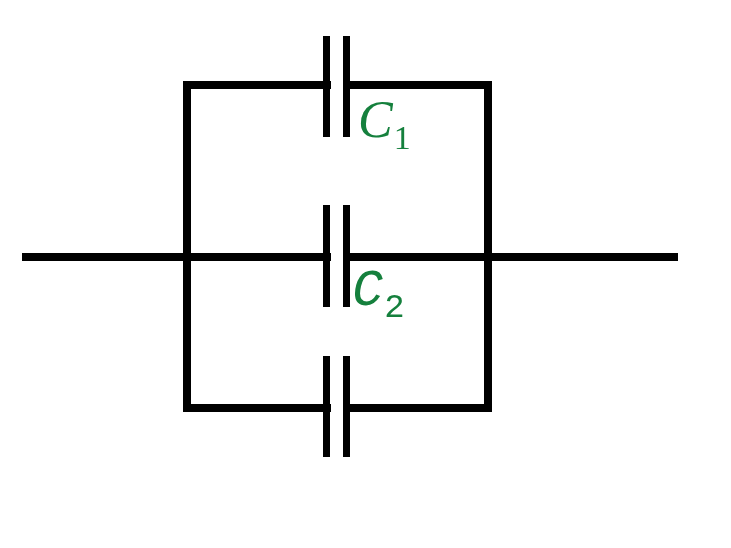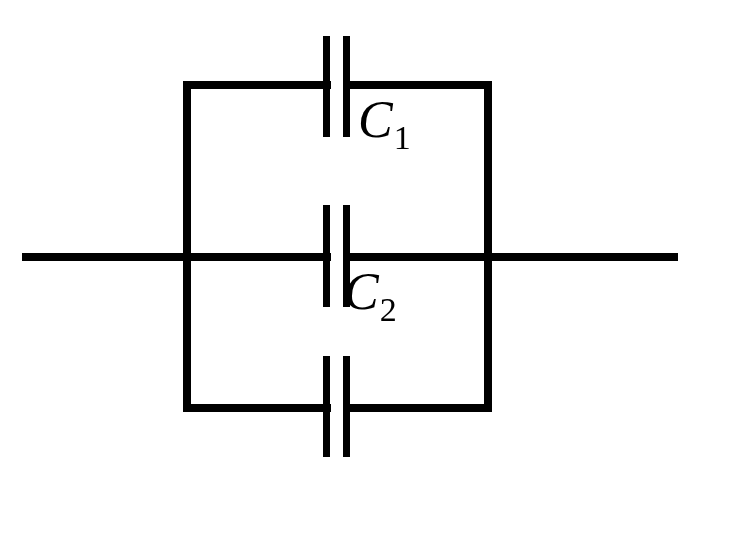--- a/index.html
+++ b/index.html
@@ -21,21 +21,21 @@
   }
   .wire.h { height: 8px; }
   .wire.v { width: 8px; }
   .plate {
     position: absolute;
     width: 7px;
     background: #000000;
   }
   .cap-label {
     position: absolute;
-    color: #000000;
+    color: #15803d;
     white-space: nowrap;
     line-height: 1;
   }
   .cbase {
     font-style: italic;
     font-size: 52px;
   }
   .csub {
     font-style: normal;
     font-size: 34px;
@@ -67,18 +67,18 @@
   <div class="plate" style="left:323px; top:205px; height:102px;"></div>
   <div class="plate" style="left:343px; top:205px; height:102px;"></div>
 
   <div class="plate" style="left:323px; top:356px; height:101px;"></div>
   <div class="plate" style="left:343px; top:356px; height:101px;"></div>
 
   <div class="cap-label" style="left:358px; top:94px;">
     <span class="cbase">C</span><span class="csub">1</span>
   </div>
 
-  <div class="cap-label" style="left:344px; top:266px;">
+  <div class="cap-label" style="left:352px; top:266px;font-family:Liberation Mono, monospace;">
     <span class="cbase">C</span><span class="csub">2</span>
   </div>
 
 
 </div>
 
 </body></html>

